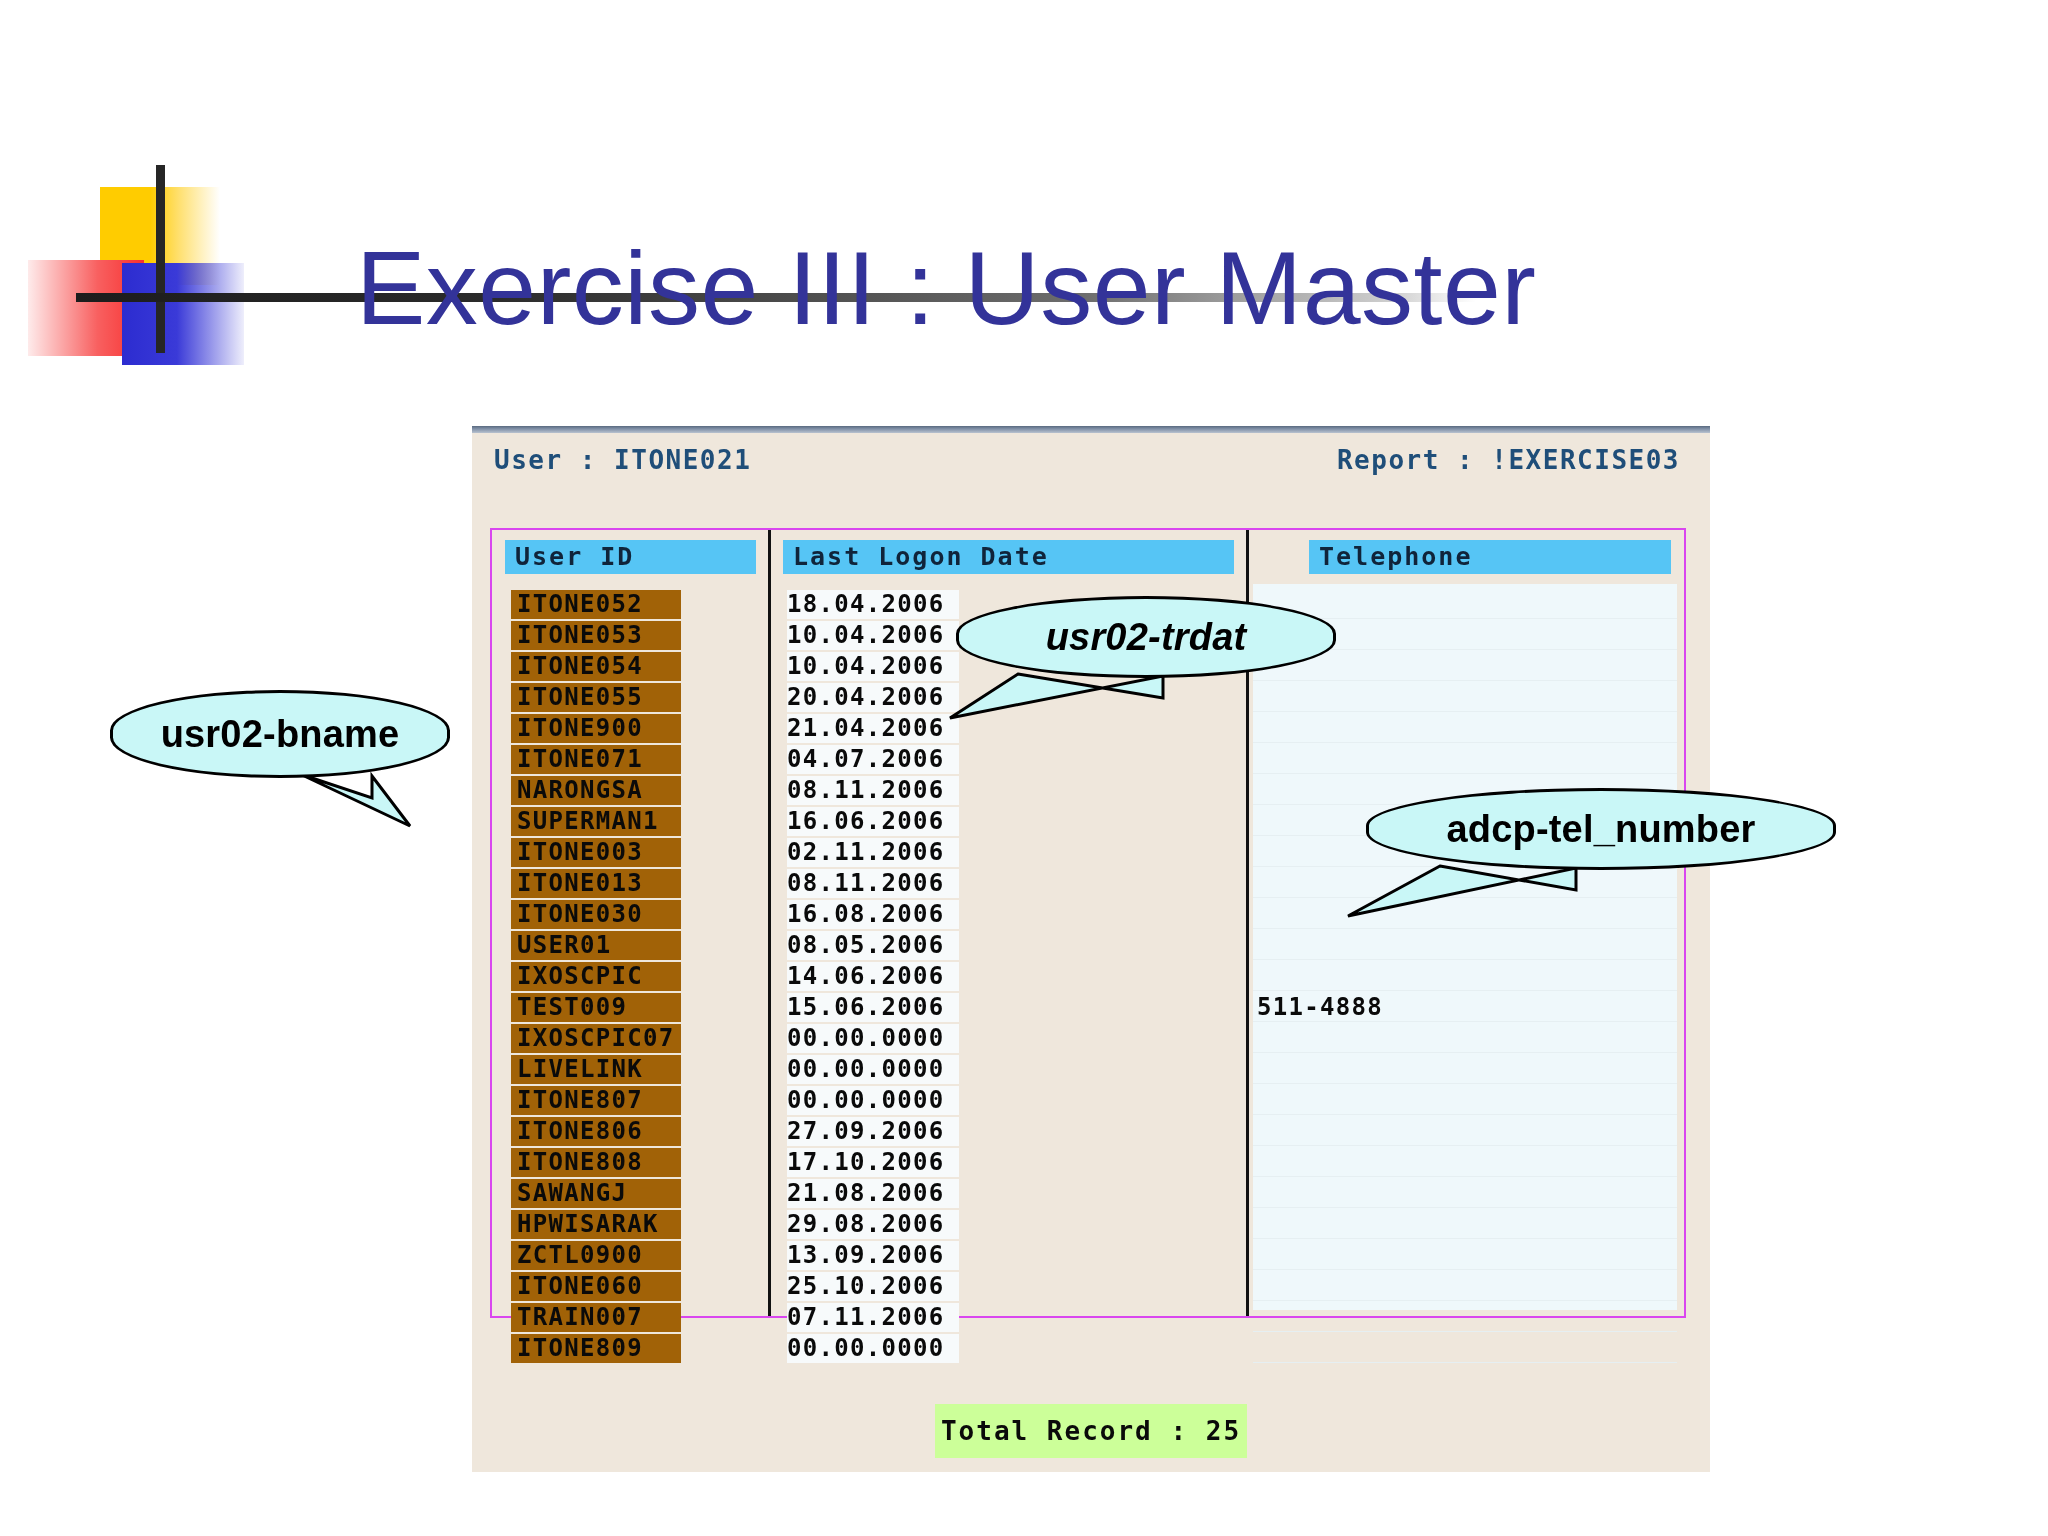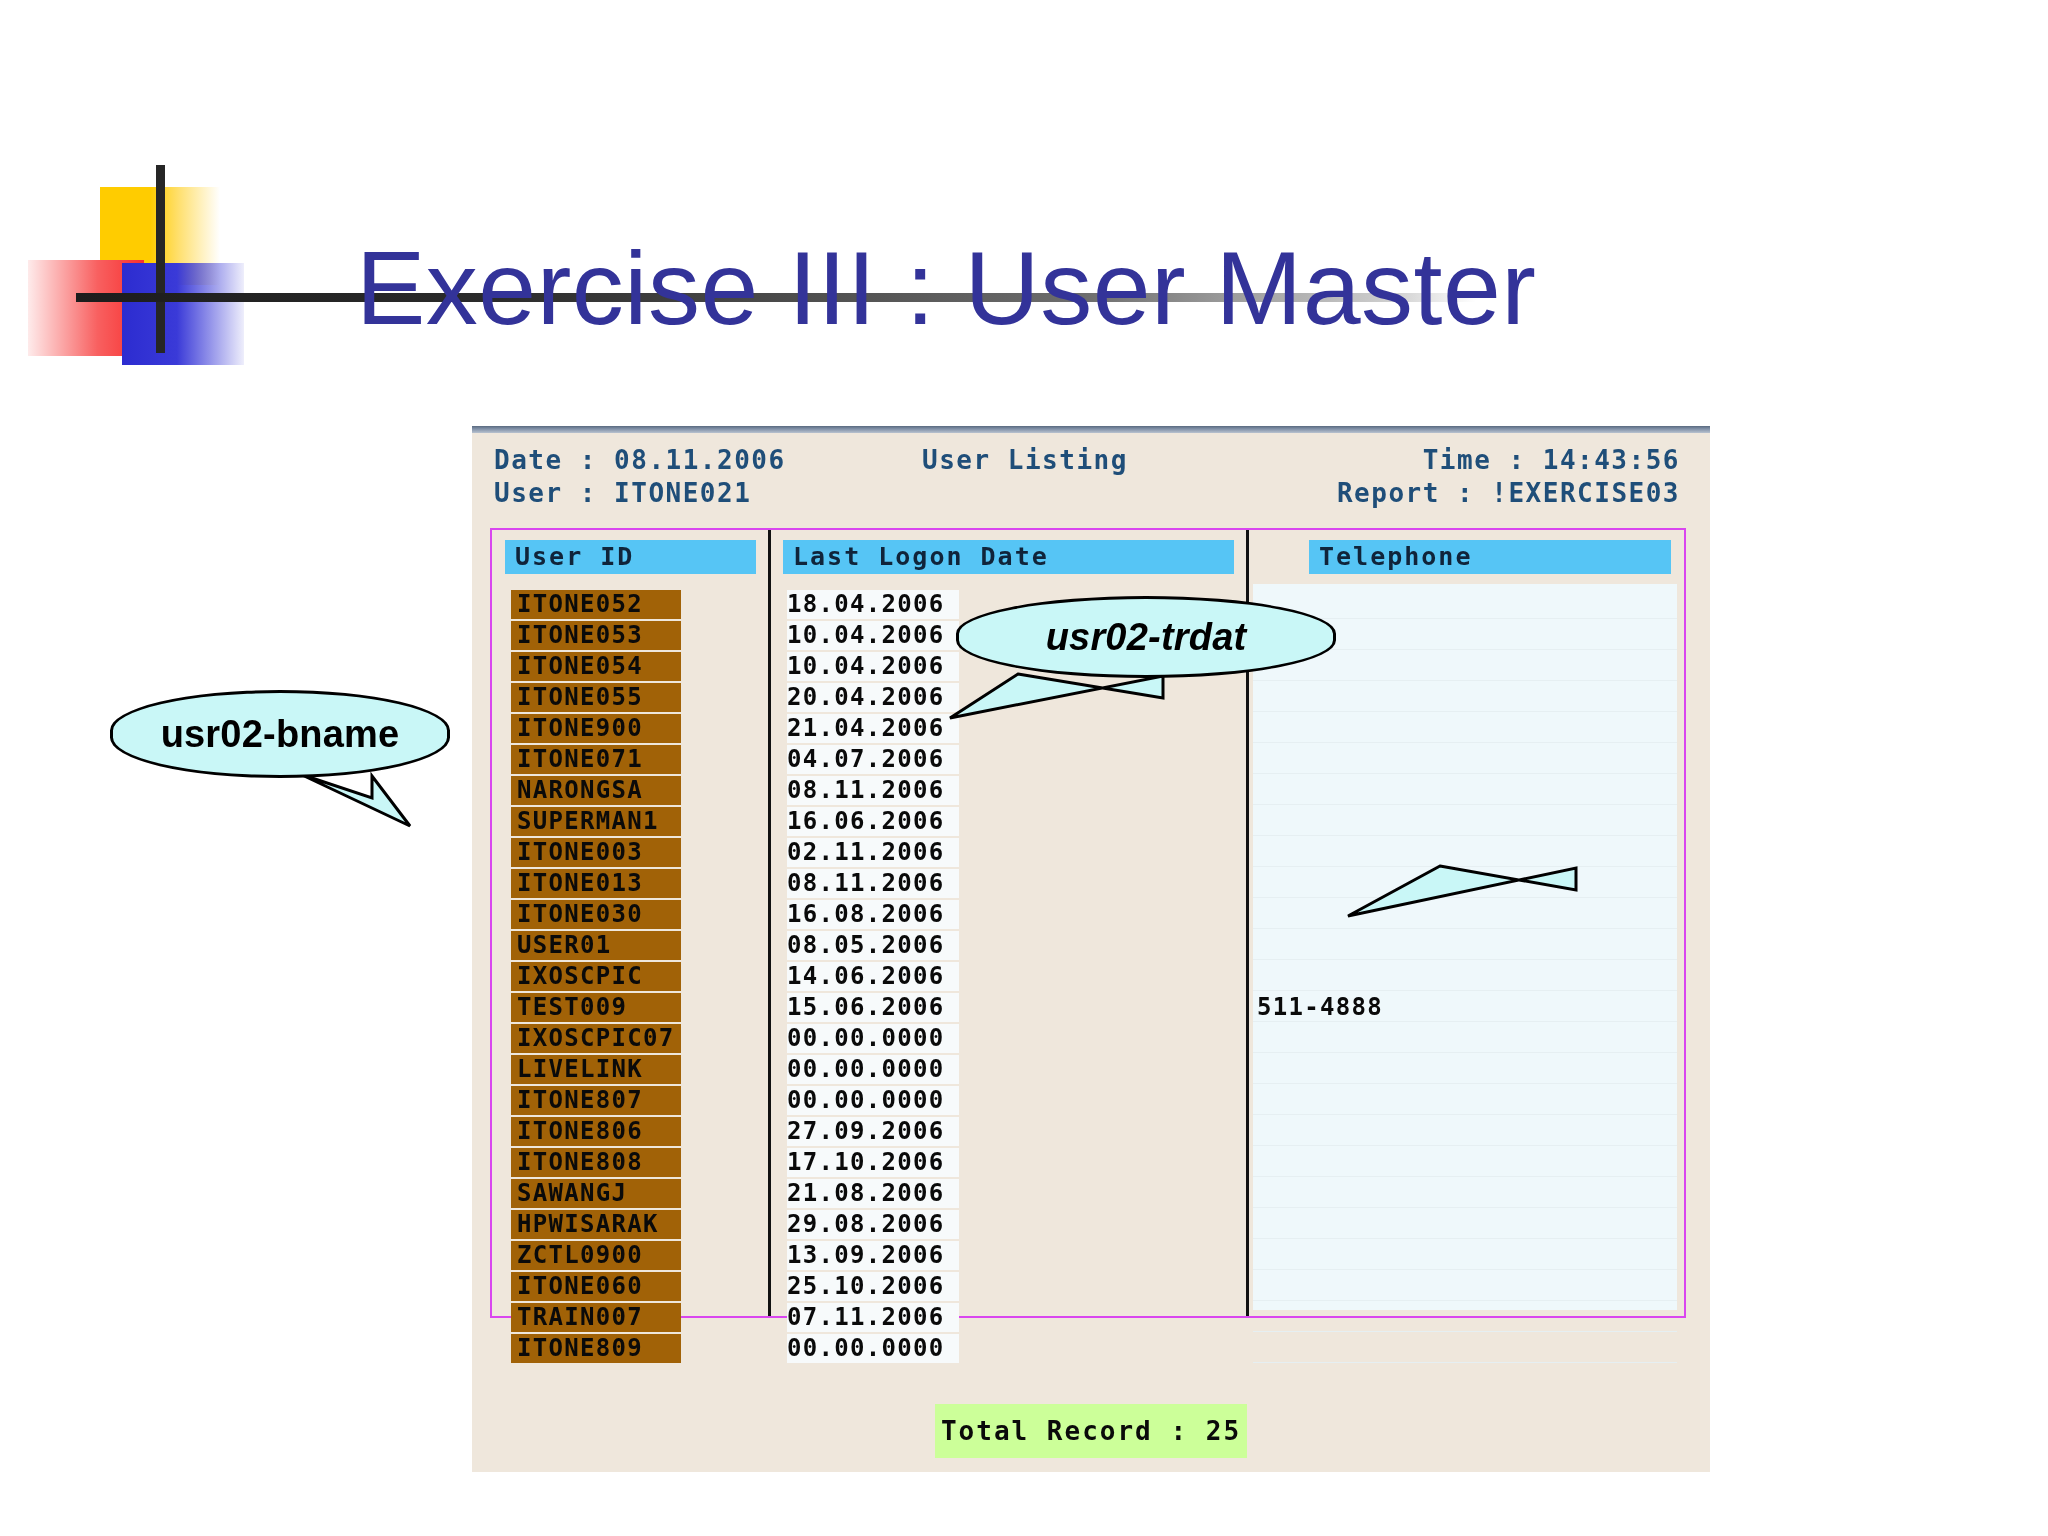--- a/index.html
+++ b/index.html
@@ -272,25 +272,20 @@
   <div class="cross-v"></div>
   <div class="cross-h"></div>
 </div>
 
 <div id="slide-title">Exercise III : User Master</div>
 
 <div id="report-panel">
   <div id="report-topbar"></div>
 
   <div id="report-head" class="mono">
-    <div class="hrow">
-      <span class="hcell-l">Date : 08.11.2006</span>
-      <span class="hcell-c">User Listing</span>
-      <span class="hcell-r">Time : 14:43:56</span>
-    </div>
     <div class="hrow">
       <span class="hcell-l">User : ITONE021</span>
       <span class="hcell-r">Report : !EXERCISE03</span>
     </div>
   </div>
 
   <div id="report-table">
     <div class="col col-userid">
       <div class="col-head">
         <div class="chip mono">User ID</div>
@@ -407,13 +402,14 @@
   <svg width="430" height="160" viewBox="0 0 430 160">
     <path d="M70 78 L 215 102 L 215 80 L 2 122 Z" fill="#C9F7F7" stroke="#000000" stroke-width="3" stroke-linejoin="miter"></path>
   </svg>
   <div class="bubble">usr02-trdat</div>
 </div>
 
 <div class="callout" id="callout-tel">
   <svg width="520" height="140" viewBox="0 0 520 140">
     <path d="M96 78 L 232 102 L 232 80 L 4 128 Z" fill="#C9F7F7" stroke="#000000" stroke-width="3" stroke-linejoin="miter"></path>
   </svg>
+  <div class="bubble">adcp-tel_number</div>
 </div>
 
 </body></html>

